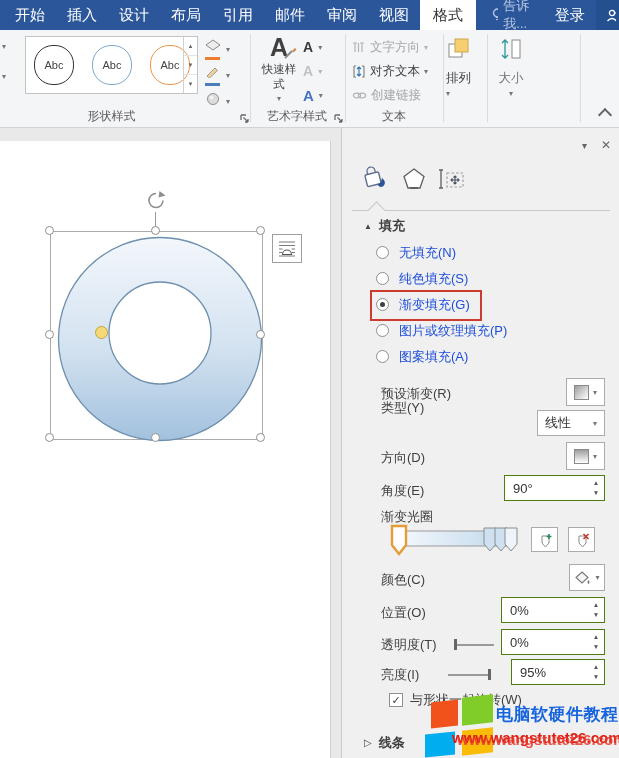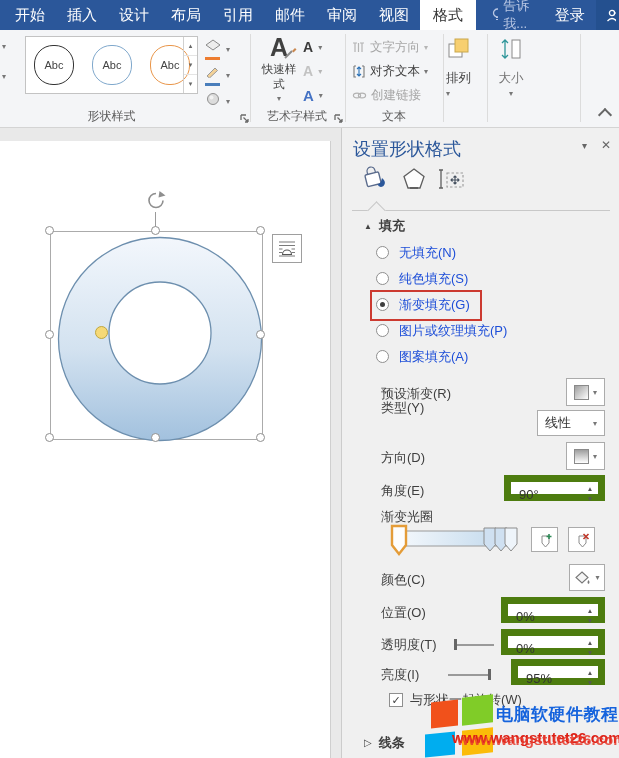--- a/index.html
+++ b/index.html
@@ -36,21 +36,21 @@
   .layoutbtn{position:absolute;left:272px;top:106px;width:30px;height:29px;background:#fff;border:1px solid #9e9e9e;box-sizing:border-box;display:flex;align-items:center;justify-content:center;z-index:8}
   
   .panel{position:absolute;left:341px;top:128px;width:278px;height:630px;background:#f0f0f0;border-left:1px solid #cccccc;box-sizing:border-box}
   .ptitle{position:absolute;left:11px;top:9px;font-size:18px;color:#2b579a}
   .plabel{position:absolute;left:39px;font-size:13px;color:#3f3f3f;line-height:16px;white-space:nowrap}
   .sect{font-size:13px;font-weight:bold;color:#3f3f3f}
   .tri{font-size:8px;color:#444;margin-right:7px;vertical-align:1px}
   .radio{position:absolute;left:34px;width:13px;height:13px;border-radius:50%;border:1px solid #8f8f8f;background:#fff;box-sizing:border-box}
   .radio.on::after{content:"";display:block;width:5px;height:5px;border-radius:50%;background:#3f3f3f;margin:3px 0 0 3px}
   .rlabel{position:absolute;left:57px;font-size:13px;color:#1d4ed8;line-height:21px;white-space:nowrap}
-  .spin{position:absolute;height:26px;background:#fff;border:7px solid #4d7c0f;box-sizing:border-box}
+  .spin{position:absolute;height:26px;background:#fff;border:1px solid #4d7c0f;box-sizing:border-box}
   .sval{position:absolute;left:8px;top:5px;font-size:13px;color:#333}
   .sarrows{position:absolute;right:2px;top:2px;display:flex;flex-direction:column;align-items:center}
   .sa{font-size:6.5px;color:#555;line-height:10px;width:12px;text-align:center}
   .btnw{position:absolute;background:#fff;border:1px solid #ababab;box-sizing:border-box;display:flex;align-items:center;justify-content:center;gap:4px}
   .swatch{width:15px;height:15px;border:1px solid #8a8a8a;background:linear-gradient(135deg,#9e9e9e,#ffffff);box-sizing:border-box}
   .cb{position:absolute;left:47px;top:565px;width:14px;height:14px;border:1px solid #8f8f8f;background:#fff;box-sizing:border-box;font-size:11px;line-height:12px;text-align:center;color:#3f3f3f}
   .track{position:absolute;height:2px;background:#9a9a9a}
   .thandle{position:absolute;width:3px;height:11px;background:#666}
   .redbox{position:absolute;left:28px;top:162px;width:108px;height:27px;border:2px solid #cc3a30;z-index:3}
   .caret{position:absolute;left:28px;top:76px;width:12px;height:12px;background:#f0f0f0;border-top:1px solid #c8c8c8;border-left:1px solid #c8c8c8;transform:rotate(45deg);z-index:2}
@@ -257,21 +257,20 @@
 
     <div class="layoutbtn">
       <svg width="22" height="22">
         <path d="M3,4 h16 M3,7.5 h16 M3,11 h3.5 M15.5,11 h3.5 M3,14.5 h3.5 M15.5,14.5 h3.5 M3,18 h16" stroke="#7a7a7a" stroke-width="1.2"></path>
         <path d="M6.5,16.5 a4.5,4.5 0 0 1 9,0 Z" fill="#fff" stroke="#555" stroke-width="1.1"></path>
       </svg>
     </div>
   </div>
 
   <div class="panel">
-    <div class="ptitle">设置形状格式</div>
     <span class="abs" style="left:240px;top:12px;font-size:10px;color:#666">▾</span>
     <span class="abs" style="left:259px;top:10px;font-size:12px;color:#666">✕</span>
 
     <span class="abs" style="left:19px;top:36px">
       <svg width="28" height="28">
         <g transform="rotate(-14 13 15)">
           <rect x="5" y="9" width="14" height="12" rx="1.5" fill="#fff" stroke="#5a6b8c" stroke-width="1.4"></rect>
           <path d="M8,9 v-2.5 a4,4 0 0 1 8,0 V9" fill="none" stroke="#5a6b8c" stroke-width="1.2"></path>
         </g>
         <path d="M21,14 q5,4 1.5,8 q-4,2.5 -6,-1.5 q3,0 4.5,-6.5" fill="#2b579a"></path>

